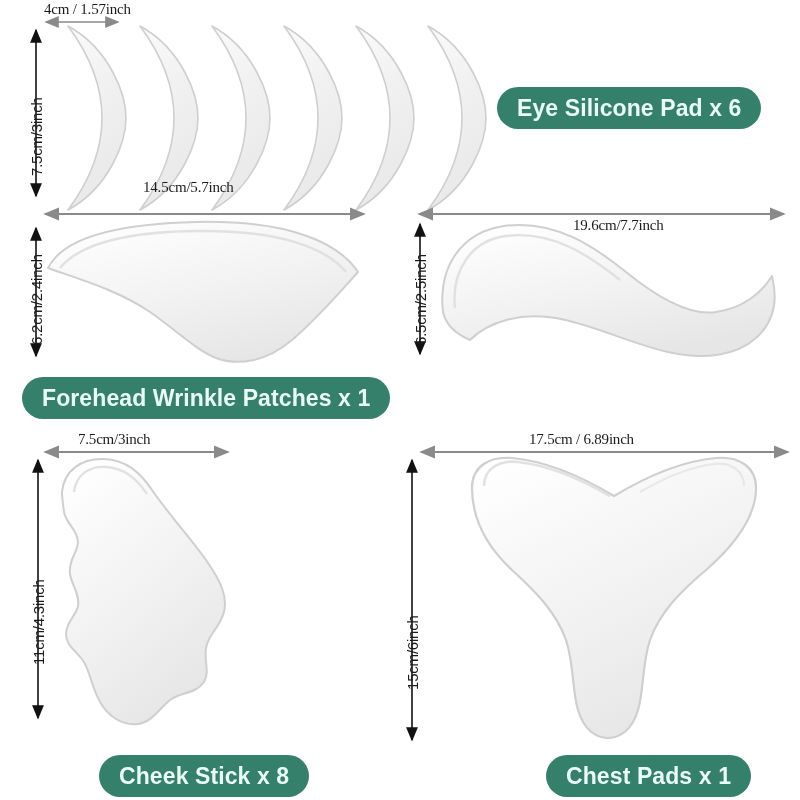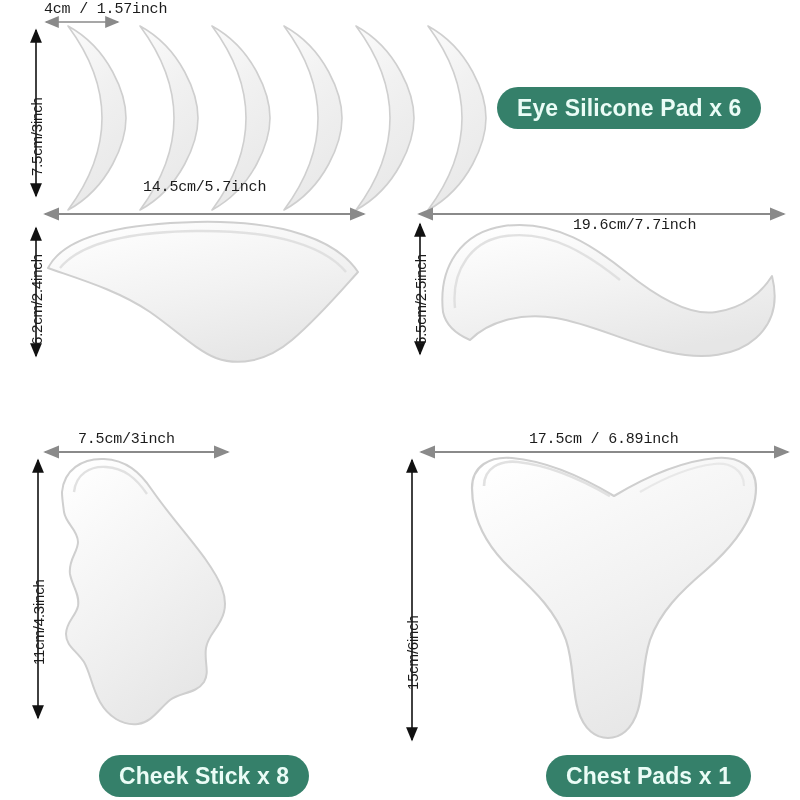--- a/index.html
+++ b/index.html
@@ -15,21 +15,21 @@
     background: #ffffff;
   }
 
   
   .dim-h {
     position: absolute;
     font-size: 15px;
     color: #1b1b1b;
     white-space: nowrap;
     letter-spacing: -0.2px;
-    font-family: Liberation Mono, monospace;
+    font-family: Liberation Serif, serif;
     text-align: center;
   }
   .dim-v {
     position: absolute;
     font-size: 15px;
     color: #1b1b1b;
     white-space: nowrap;
     letter-spacing: -0.2px;
     transform-origin: 0 0;
     transform: rotate(-90deg);
@@ -222,19 +222,20 @@
   <div class="dim-h" style="left:78px; top:431px;">7.5cm/3inch</div>
 
   <div class="dim-v" style="left:30px; top:665px;">11cm/4.3inch</div>
 
   <div class="dim-h" style="left:529px; top:431px;">17.5cm / 6.89inch</div>
 
   <div class="dim-v" style="left:404px; top:690px;">15cm/6inch</div>
 
   <div class="badge" style="left:497px; top:87px;">Eye Silicone Pad x 6</div>
 
+  <div class="badge" style="left:22px; top:377px;">Forehead Wrinkle Patches x 1</div>
 
 
   <div class="badge" style="left:99px; top:755px;">Cheek Stick x 8</div>
 
   <div class="badge" style="left:546px; top:755px;">Chest Pads x 1</div>
 
 </div>
 
 </body></html>

